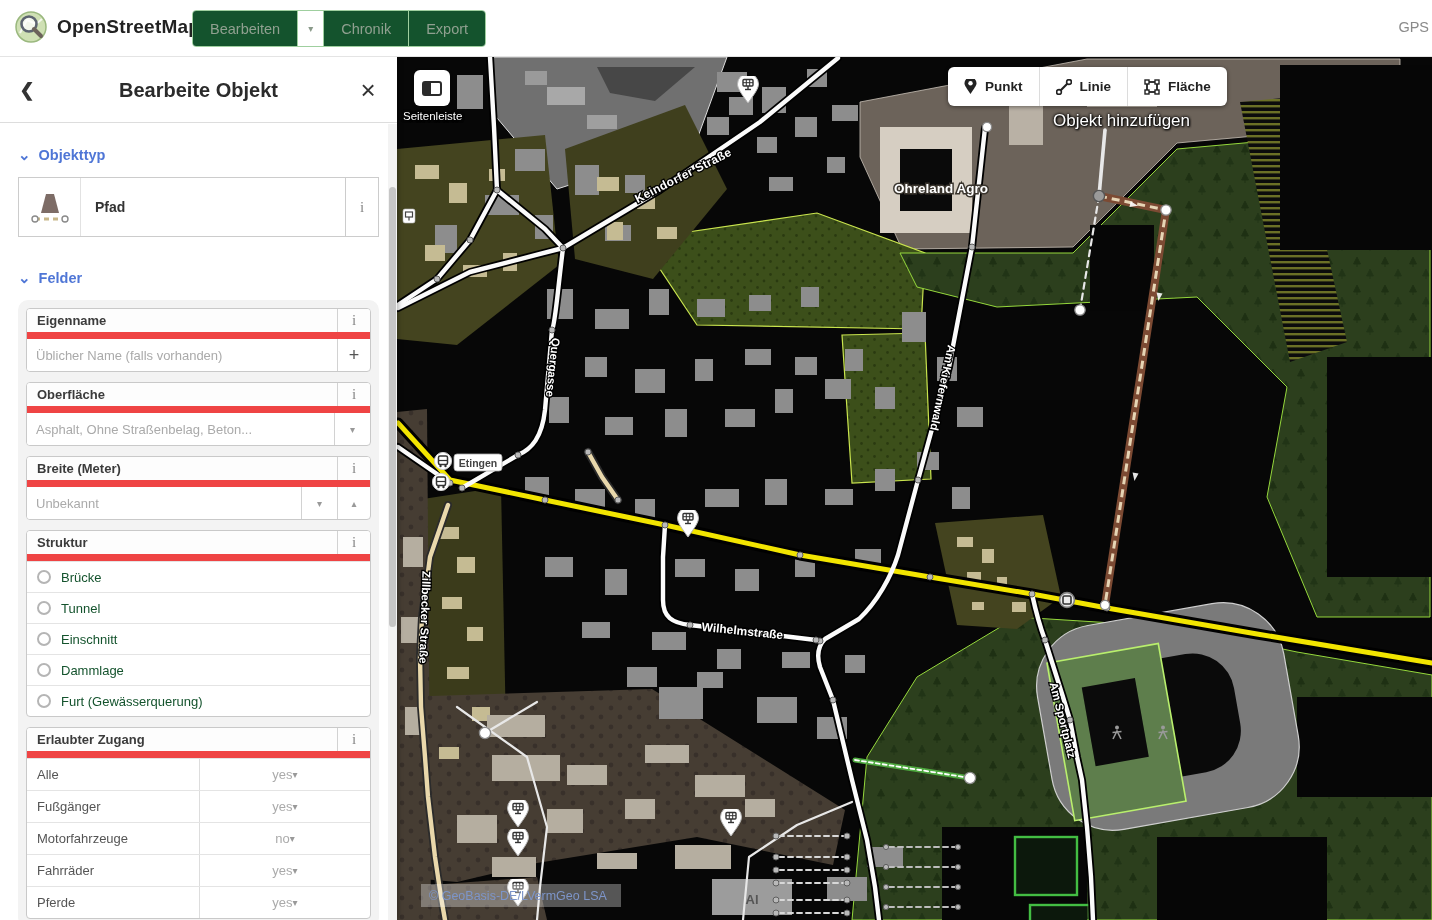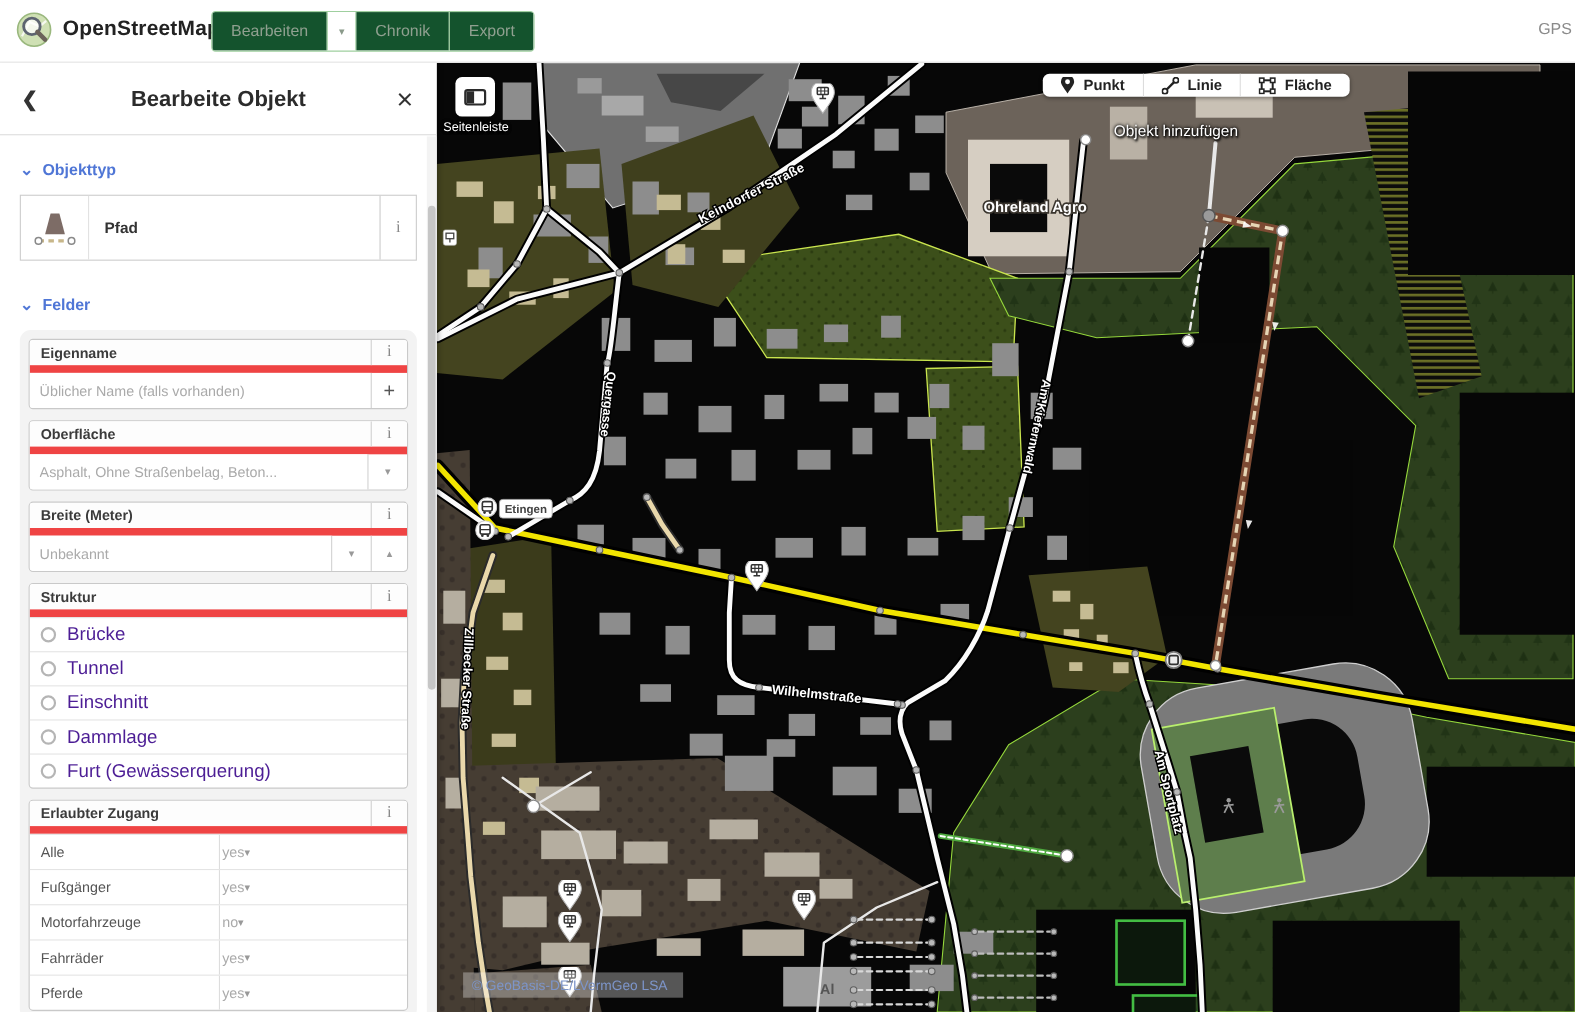--- a/index.html
+++ b/index.html
@@ -35,38 +35,38 @@
   .card-label { flex:1; display:flex; align-items:center; padding-left:10px; font-size:13px; font-weight:700; color:#3b3b3b; }
   .card-head .info-cell { border-left:1px solid #d2d2d2; }
   .inp-row { display:flex; height:32px; }
   .inp { flex:1; border:none; outline:none; padding:0 9px; font-size:13px; color:#333; font-family:Liberation Sans, sans-serif; }
   .inp::placeholder { color:#aaa; }
   .btn-cell { width:33px; border-left:1px solid #d2d2d2; display:flex; align-items:center; justify-content:center; color:#555; font-size:18px; cursor:pointer; }
   .caret-cell { width:36px; border-left:1px solid #d2d2d2; display:flex; align-items:center; justify-content:center; color:#999; font-size:10px; cursor:pointer; }
   .radio-row { display:flex; align-items:center; height:31px; border-top:1px solid #e4e4e4; padding-left:10px; gap:10px; cursor:pointer; }
   .radio-row:first-of-type { border-top:none; }
   .radio-dot { width:14px; height:14px; border:2px solid #b5b5b5; border-radius:50%; background:#fff; }
-  .radio-lab { font-size:17px; color:#4c1d95; }
+  .radio-lab { font-size:13px; color:#14532d; }
   .acc-row { display:flex; height:32px; border-top:1px solid #e4e4e4; }
   .acc-label { width:172px; display:flex; align-items:center; padding-left:10px; font-size:13px; color:#555; }
-  .acc-value { flex:1; border-left:1px solid #ddd; display:flex; align-items:center; justify-content:flex-start; padding:0 2px; font-size:13px; color:#aaa; cursor:pointer; }
+  .acc-value { flex:1; border-left:1px solid #ddd; display:flex; align-items:center; justify-content:center; padding:0 20px; font-size:13px; color:#aaa; cursor:pointer; }
   .acc-caret { color:#999; font-size:10px; }
   .sb-scrollbar { position:absolute; right:1px; top:130px; width:7px; height:440px; background:#c6c6c6; border-radius:4px; }
   .sb-track { position:absolute; right:0; top:67px; width:9px; bottom:0; background:#f3f3f3; }
 
   
   .map { position:absolute; left:397px; top:57px; width:1035px; height:863px; background:#070707; overflow:hidden; }
   .map svg { display:block; }
   .ov-btn { position:absolute; left:17px; top:13px; width:36px; height:36px; background:#fff; border-radius:6px; box-shadow:0 1px 3px rgba(0,0,0,.4); display:flex; align-items:center; justify-content:center; cursor:pointer; z-index:5; }
   .sbico { width:20px; height:15px; border:2px solid #2b2b2b; border-radius:3px; position:relative; }
   .sbico::before { content:""; position:absolute; left:0; top:0; bottom:0; width:7px; background:#2b2b2b; }
   .ov-cap { position:absolute; color:#fff; font-size:11.5px; text-shadow:0 0 3px #000, 0 0 3px #000, 1px 1px 2px #000; z-index:5; }
   .cap-side { left:6px; top:53px; }
-  .cap-add { left:551px; top:54px; width:242px; text-align:center; font-size:14px; }
-  .toolbar { position:absolute; left:551px; top:10px; height:21px; background:#fff; border-radius:6px; box-shadow:0 1px 4px rgba(0,0,0,.45); display:flex; align-items:stretch; z-index:5; }
+  .cap-add { left:551px; top:54px; width:242px; text-align:right; font-size:17px; }
+  .toolbar { position:absolute; left:551px; top:10px; height:39px; background:#fff; border-radius:6px; box-shadow:0 1px 4px rgba(0,0,0,.45); display:flex; align-items:stretch; z-index:5; }
   .tb-btn { display:flex; align-items:center; gap:8px; padding:0 16px; font-size:13.5px; font-weight:700; color:#222; cursor:pointer; }
   .tb-sep { width:1px; background:#dcdcdc; margin:0; }
   .attrib { position:absolute; left:4px; bottom:13px; height:23px; background:rgba(255,255,255,.32); color:#7d95c9; font-size:12.5px; display:flex; align-items:center; padding:0 14px 0 8px; z-index:4;margin-left:20px; }
 </style>
 </head>
 <body>
 
 <div class="navbar">
   <div class="brand">
     <svg width="34" height="34" viewBox="0 0 34 34">

